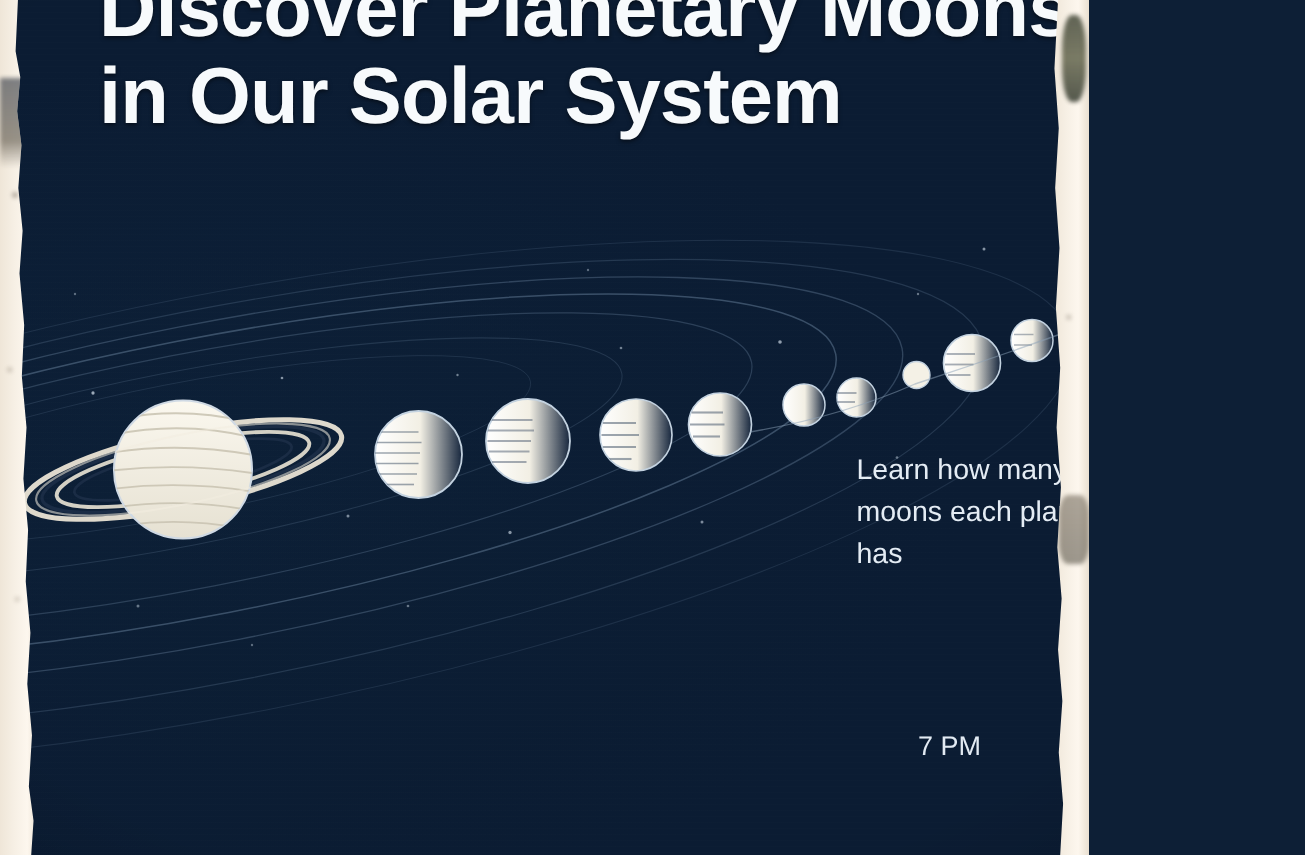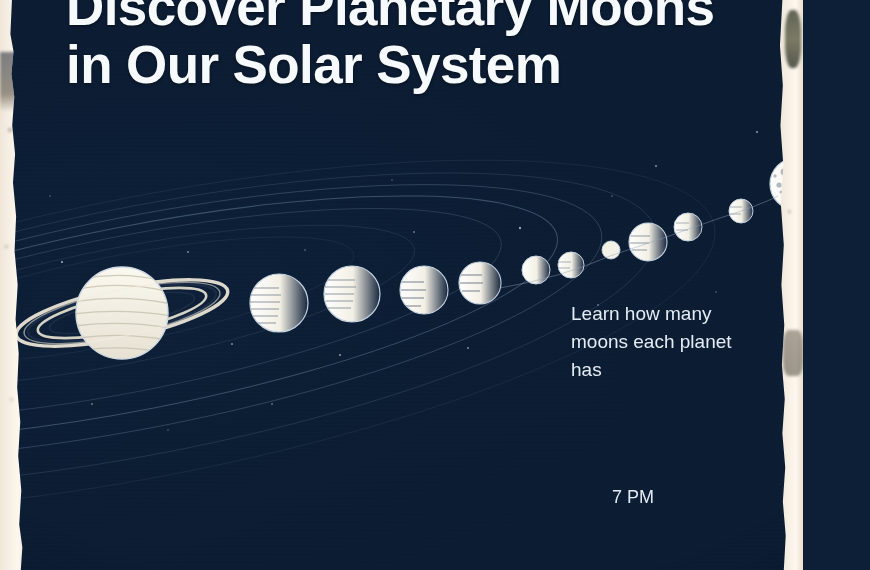--- a/index.html
+++ b/index.html
@@ -1,18 +1,18 @@
 <!DOCTYPE html>
 <html><head>
 <meta charset="utf-8">
 <style>
   html,body{margin:0;padding:0;background:#0d1f36;}
   #poster{
     position:relative;
-    width:803px;height:570px;
+    width:726px;height:570px;
     overflow:hidden;
     background:#0d2038;
     font-family:"Liberation Sans", sans-serif;
   }
 
   
   .space-bg{position:absolute;inset:0;background:
       radial-gradient(ellipse 700px 420px at 22% 58%, #14294310 0%, #0b1c33 70%),
       linear-gradient(160deg,#0d2139 0%,#0c1f36 45%,#0a1a2e 100%);}
   .vignette{position:absolute;inset:0;pointer-events:none;

